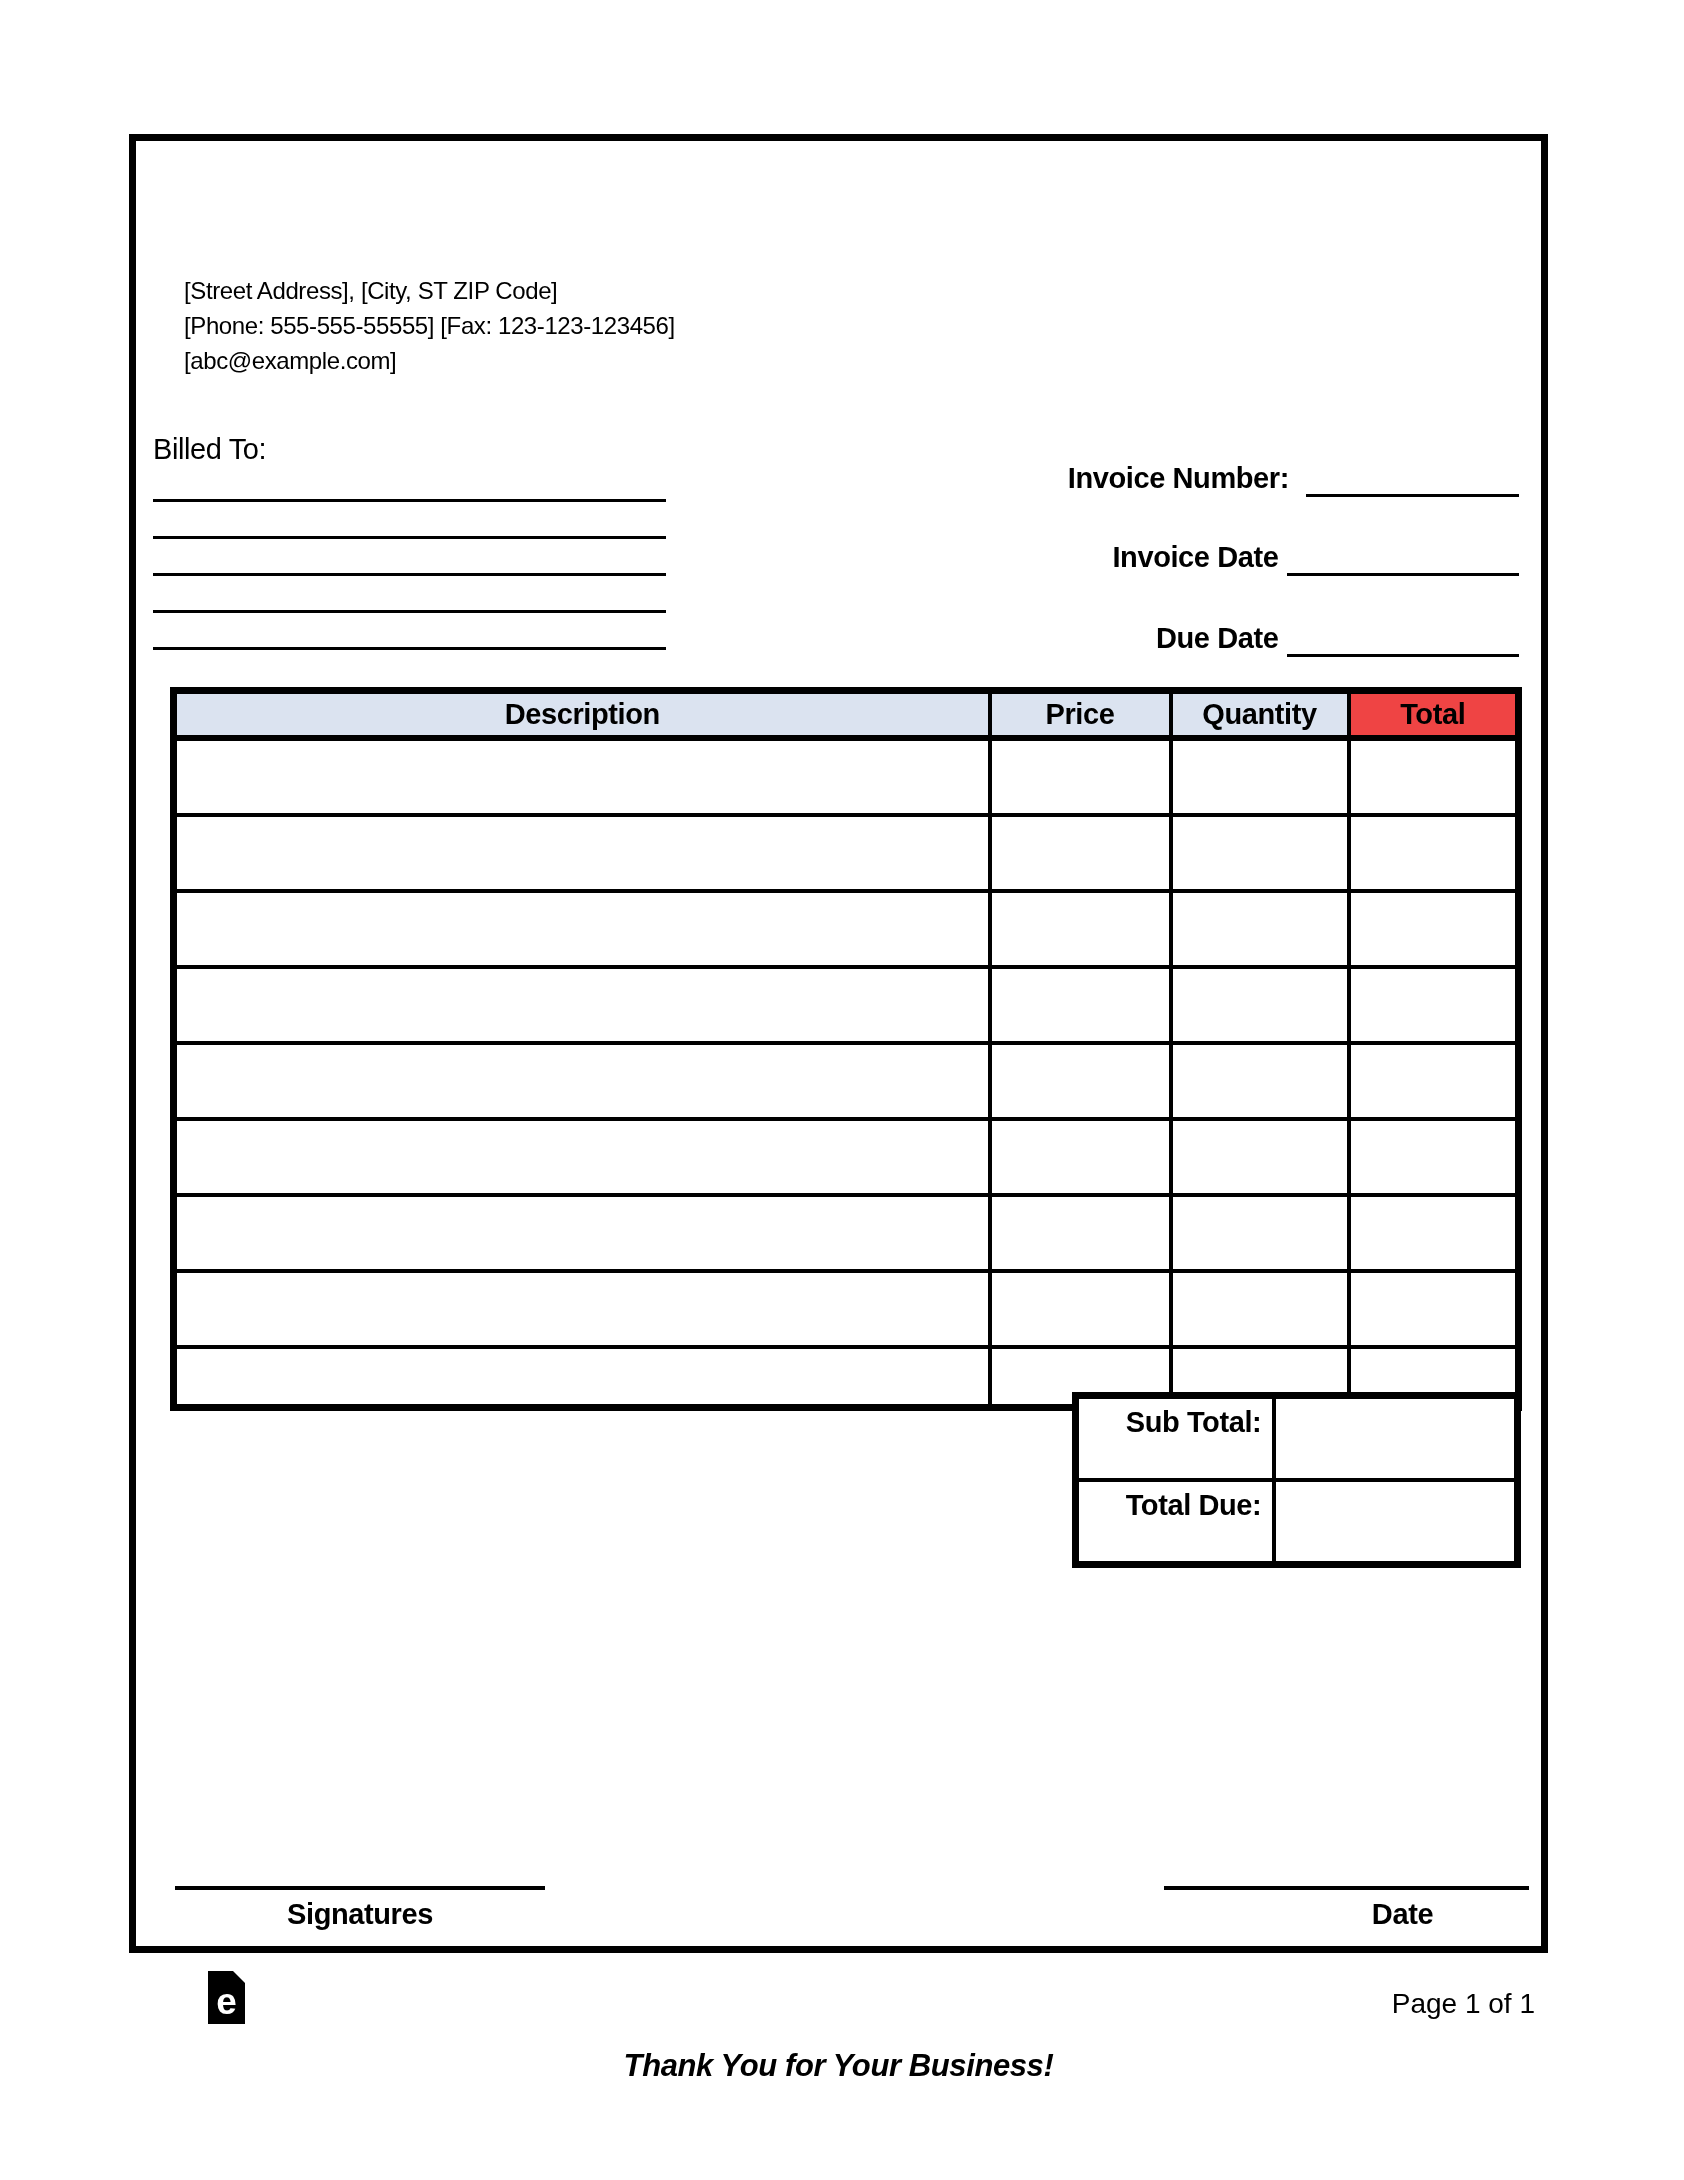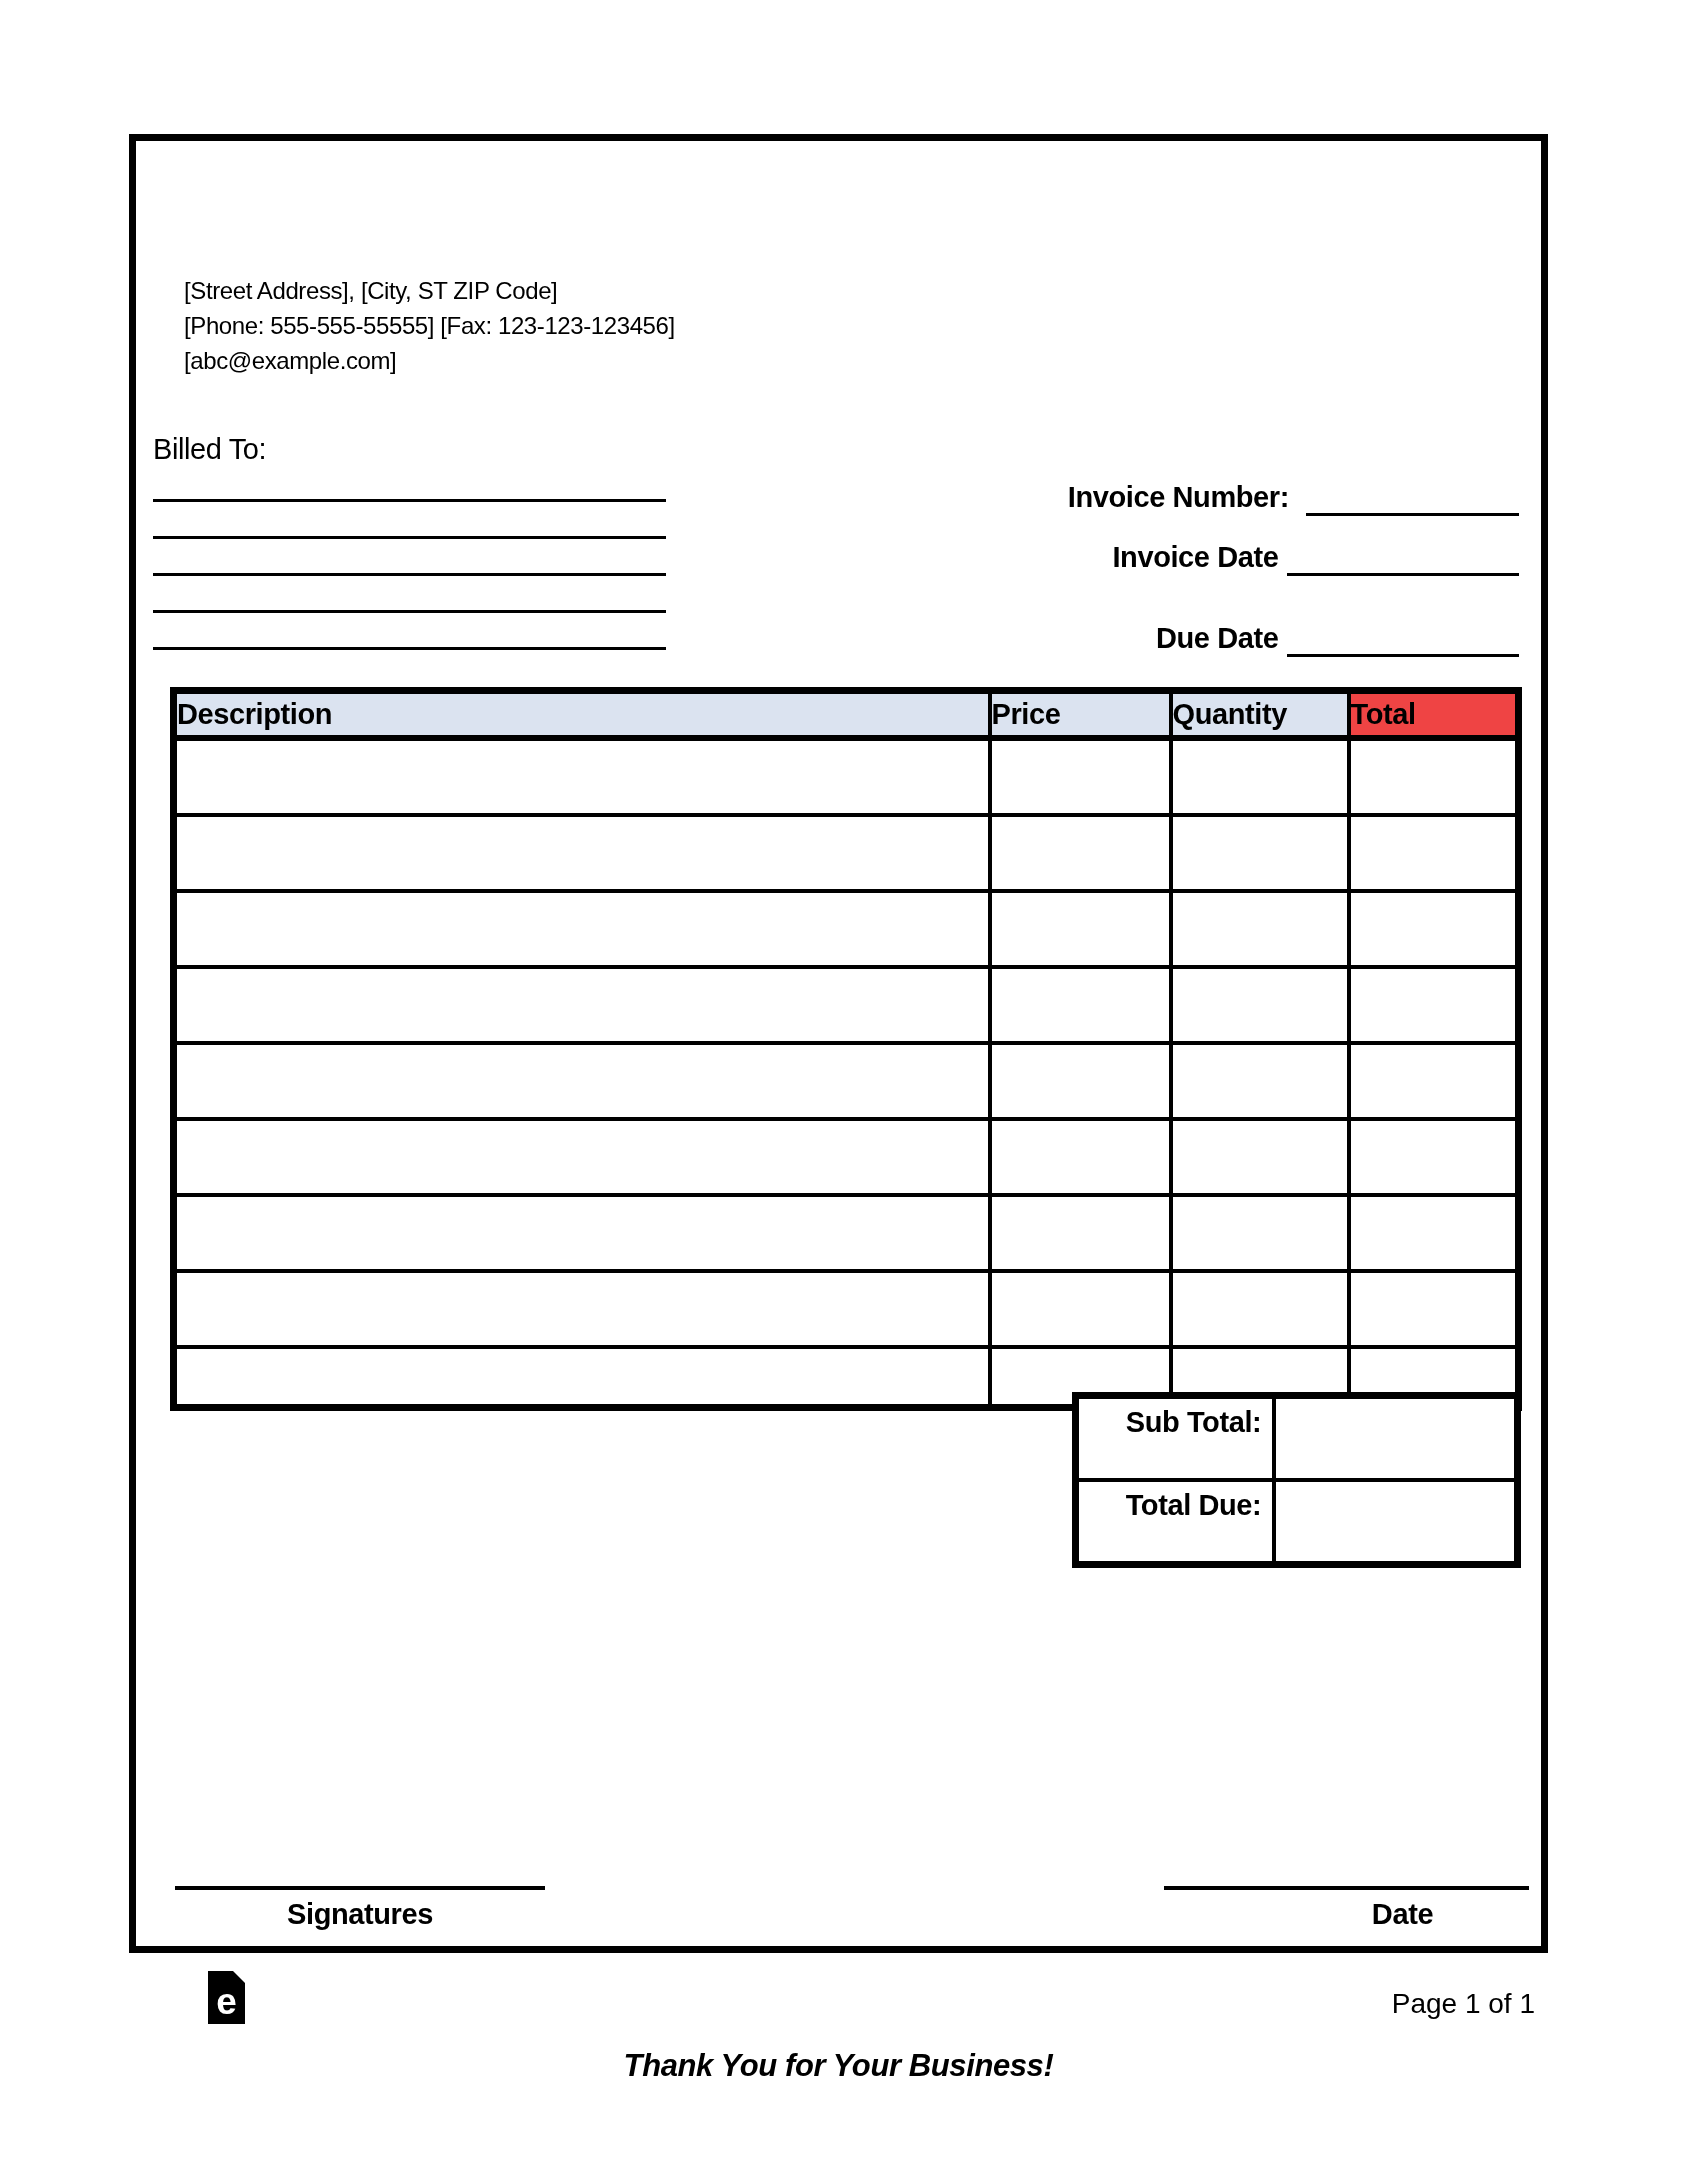--- a/index.html
+++ b/index.html
@@ -14,21 +14,21 @@
   .billed-to{position:absolute;left:153px;top:433px;font-size:29px;font-weight:normal;}
   .fill-line{position:absolute;height:0;border-bottom:3.4px solid #000;}
   .bl{left:153px;width:513px;}
   .meta-row{position:absolute;right:166px;display:flex;align-items:flex-end;gap:8.5px;}
   .meta-label{font-size:29px;font-weight:bold;white-space:nowrap;padding-bottom:1.7px;}
   .meta-line{border-bottom:3.4px solid #000;height:36px;}
   table{border-collapse:collapse;table-layout:fixed;}
   .items{position:absolute;left:170px;top:687px;width:1345px;border:7.7px solid #000;}
   .items th,.items td{border:4.3px solid #000;padding:0;}
   .items thead th{height:41px;background:#dbe3f0;font-size:29px;font-weight:bold;
-                  text-align:left;vertical-align:middle;border-bottom:6.8px solid #000;}
+                  text-align:center;vertical-align:middle;border-bottom:6.8px solid #000;}
   .items tbody td{height:72px;background:#fff;}
   .items tbody tr.short td{height:55px;}
   .totals{position:absolute;left:1072px;top:1392px;width:441px;border:7.7px solid #000;}
   .totals td{border:4.3px solid #000;height:72px;background:#fff;}
   .t-label{font-size:29px;font-weight:bold;text-align:right;vertical-align:top;
            padding:6.8px 10.2px 0 0;}
   .sig-line{border-bottom:4.3px solid #000;}
   .sig-label{position:absolute;font-size:29px;font-weight:bold;text-align:center;}
   .logo{position:absolute;left:208px;top:1971px;width:37px;height:53px;background:#000;}
   .logo-fold{position:absolute;top:0;right:0;width:0;height:0;
@@ -55,21 +55,21 @@
   </div>
 
   <div class="billed-to">Billed To:</div>
 
   <div class="fill-line bl" style="top:499px;"></div>
   <div class="fill-line bl" style="top:536px;"></div>
   <div class="fill-line bl" style="top:573px;"></div>
   <div class="fill-line bl" style="top:610px;"></div>
   <div class="fill-line bl" style="top:647px;"></div>
 
-  <div class="meta-row" style="top:477px;gap:17px;">
+  <div class="meta-row" style="top:458px;gap:17px;">
     <span class="meta-label">Invoice Number:</span>
     <span class="meta-line" style="width:213px;"></span>
   </div>
   <div class="meta-row" style="top:537px;">
     <span class="meta-label">Invoice Date</span>
     <span class="meta-line" style="width:232px;"></span>
   </div>
   <div class="meta-row" style="top:618px;">
     <span class="meta-label">Due Date</span>
     <span class="meta-line" style="width:232px;"></span>

